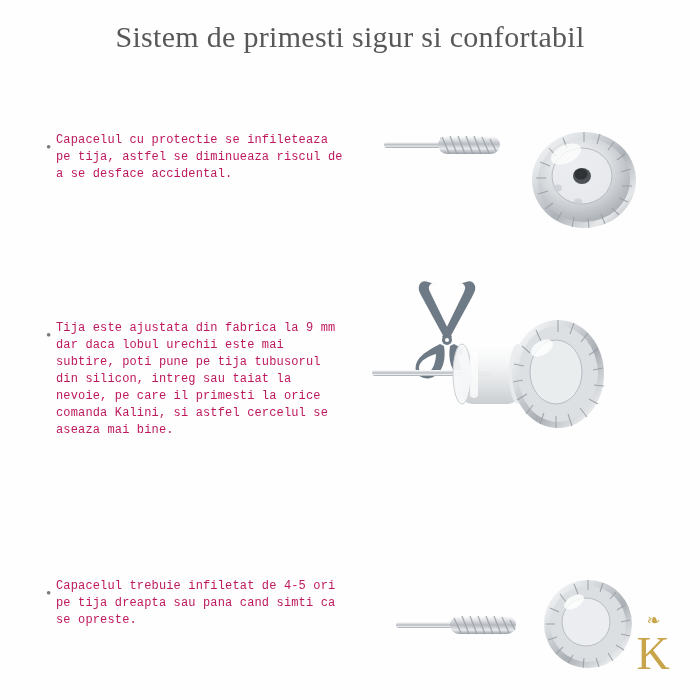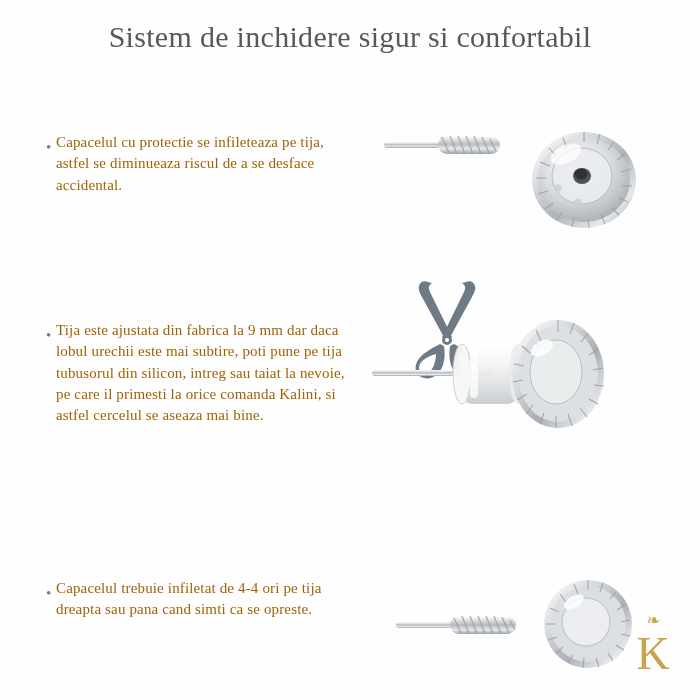--- a/index.html
+++ b/index.html
@@ -45,24 +45,24 @@
   }
   .bullet-dot {
     flex: 0 0 auto;
     width: 10px;
     margin-top: 8px;
     font-size: 15px;
     line-height: 1;
     color: #7a7a7a;
   }
   .bullet-text {
-    font-family: Liberation Serif, serif;
-    font-size: 15px;
+    font-family: Liberation Mono, monospace;
+    font-size: 12px;
     line-height: 1.42;
-    color: #a16207;
+    color: #be185d;
     letter-spacing: 0.15px;
   }
 
   
   #block-1 { top: 132px; left: 46px; width: 300px; }
   #block-2 { top: 320px; left: 46px; width: 300px; }
   #block-3 { top: 578px; left: 46px; width: 300px; }
 
   
   .art {
@@ -91,21 +91,21 @@
     font-size: 17px;
     line-height: 1;
     letter-spacing: -1px;
   }
 </style>
 </head>
 <body>
 
 <div class="page">
 
-  <div class="title">Sistem de inchidere sigur si confortabil</div>
+  <div class="title">Sistem de primesti sigur si confortabil</div>
 
   <div class="bullet-block" id="block-1">
     <span class="bullet-dot">•</span>
     <span class="bullet-text">Capacelul cu protectie se infileteaza pe tija, astfel se diminueaza riscul de a se desface accidental.</span>
   </div>
 
   <div class="art" style="top:108px; left:380px;">
     <svg width="260" height="150" viewBox="0 0 260 150">
       <defs>
         <linearGradient id="metal1" x1="0" y1="0" x2="0" y2="1">
@@ -264,21 +264,21 @@
         </g>
         <ellipse cx="44" cy="54" rx="26" ry="32" fill="#eceef0" opacity="0.85"></ellipse>
         <ellipse cx="44" cy="54" rx="26" ry="32" fill="none" stroke="#b8bdc2" stroke-width="1"></ellipse>
         <ellipse cx="30" cy="30" rx="12" ry="7" fill="#ffffff" opacity="0.8" transform="rotate(-30 30 30)"></ellipse>
       </g>
     </svg>
   </div>
 
   <div class="bullet-block" id="block-3">
     <span class="bullet-dot">•</span>
-    <span class="bullet-text">Capacelul trebuie infiletat de 4-4 ori pe tija dreapta sau pana cand simti ca se opreste.</span>
+    <span class="bullet-text">Capacelul trebuie infiletat de 4-5 ori pe tija dreapta sau pana cand simti ca se opreste.</span>
   </div>
 
   <div class="art" style="top:556px; left:392px;">
     <svg width="250" height="125" viewBox="0 0 250 125">
       <defs>
         <linearGradient id="metal3" x1="0" y1="0" x2="0" y2="1">
           <stop offset="0%" stop-color="#ffffff"></stop>
           <stop offset="20%" stop-color="#e4e6e9"></stop>
           <stop offset="50%" stop-color="#b6babf"></stop>
           <stop offset="78%" stop-color="#e8eaec"></stop>

